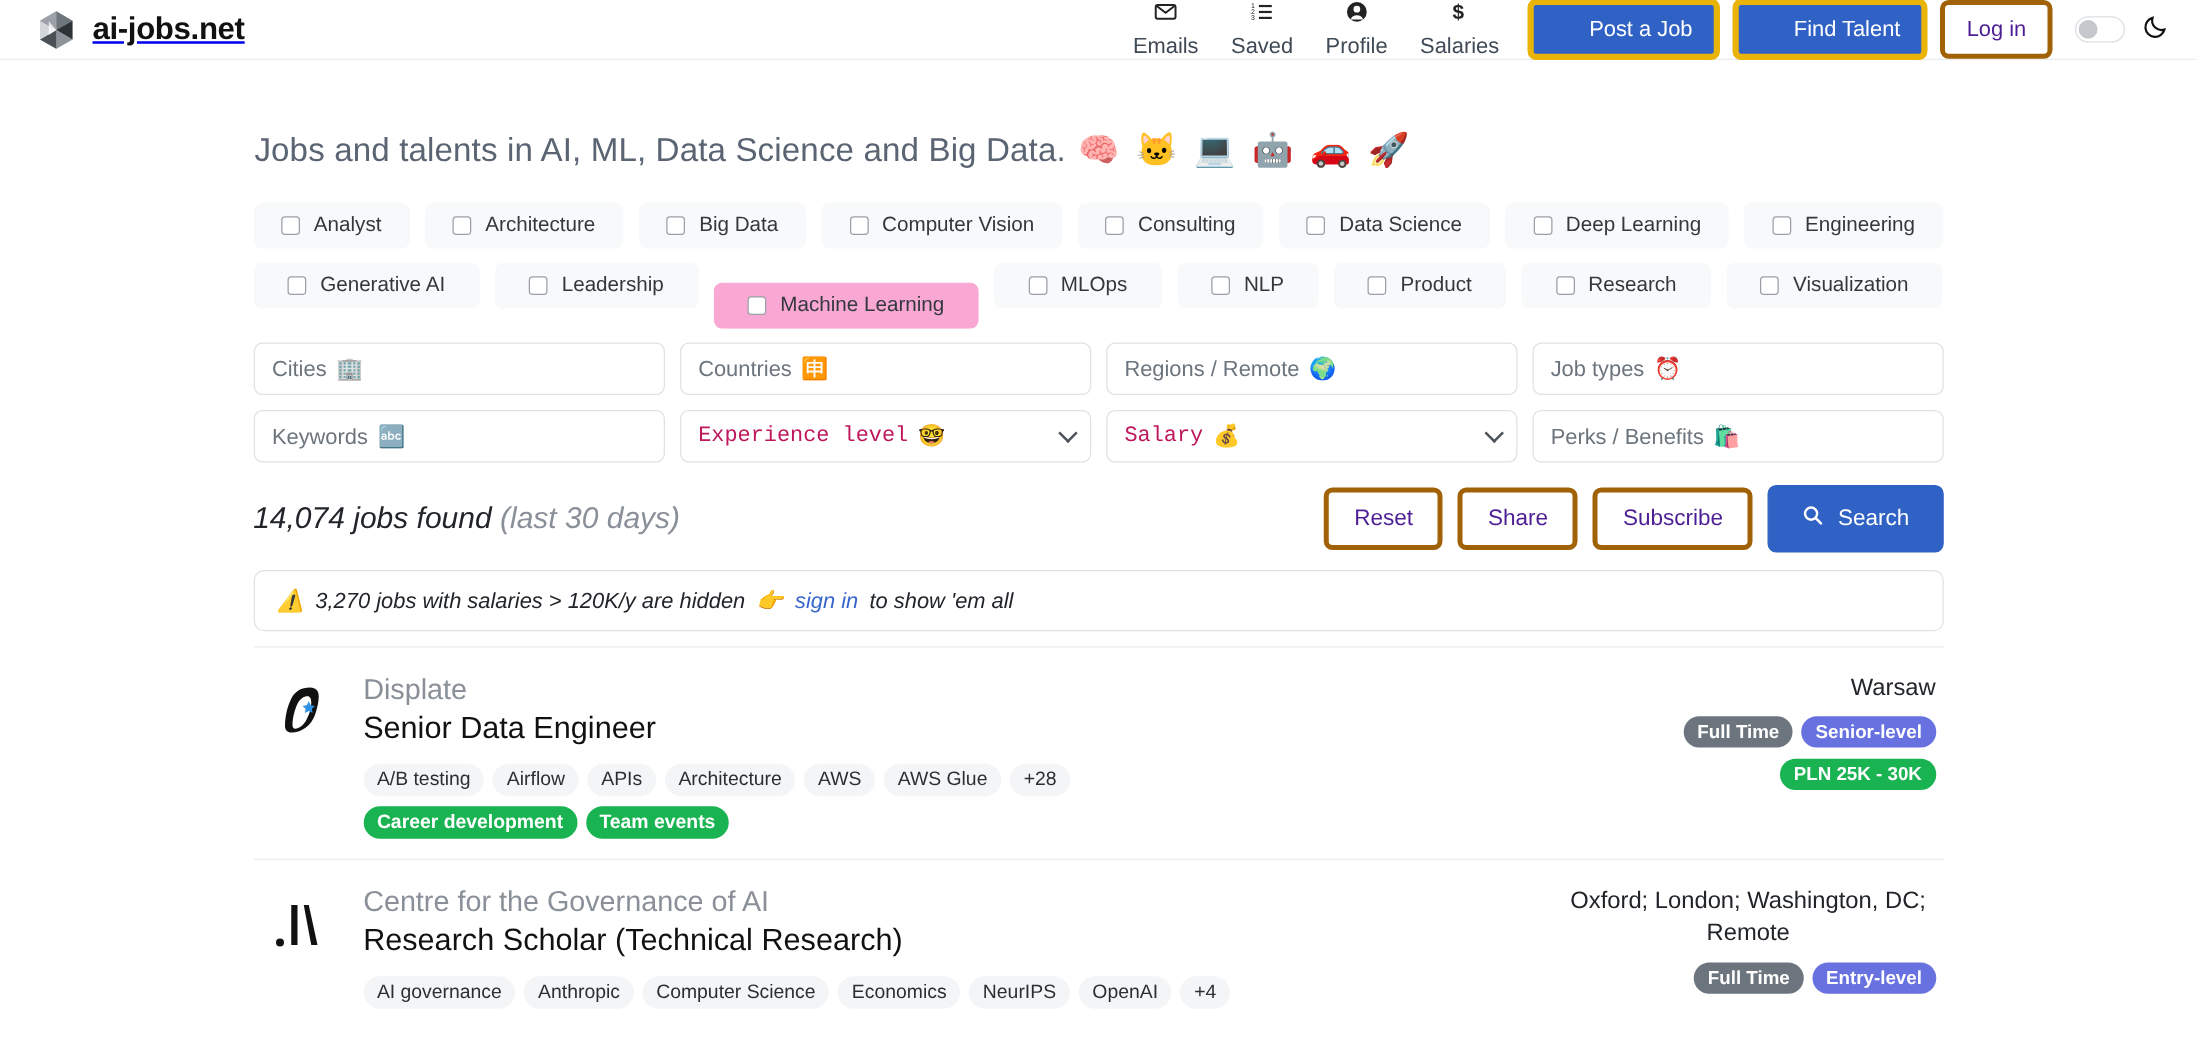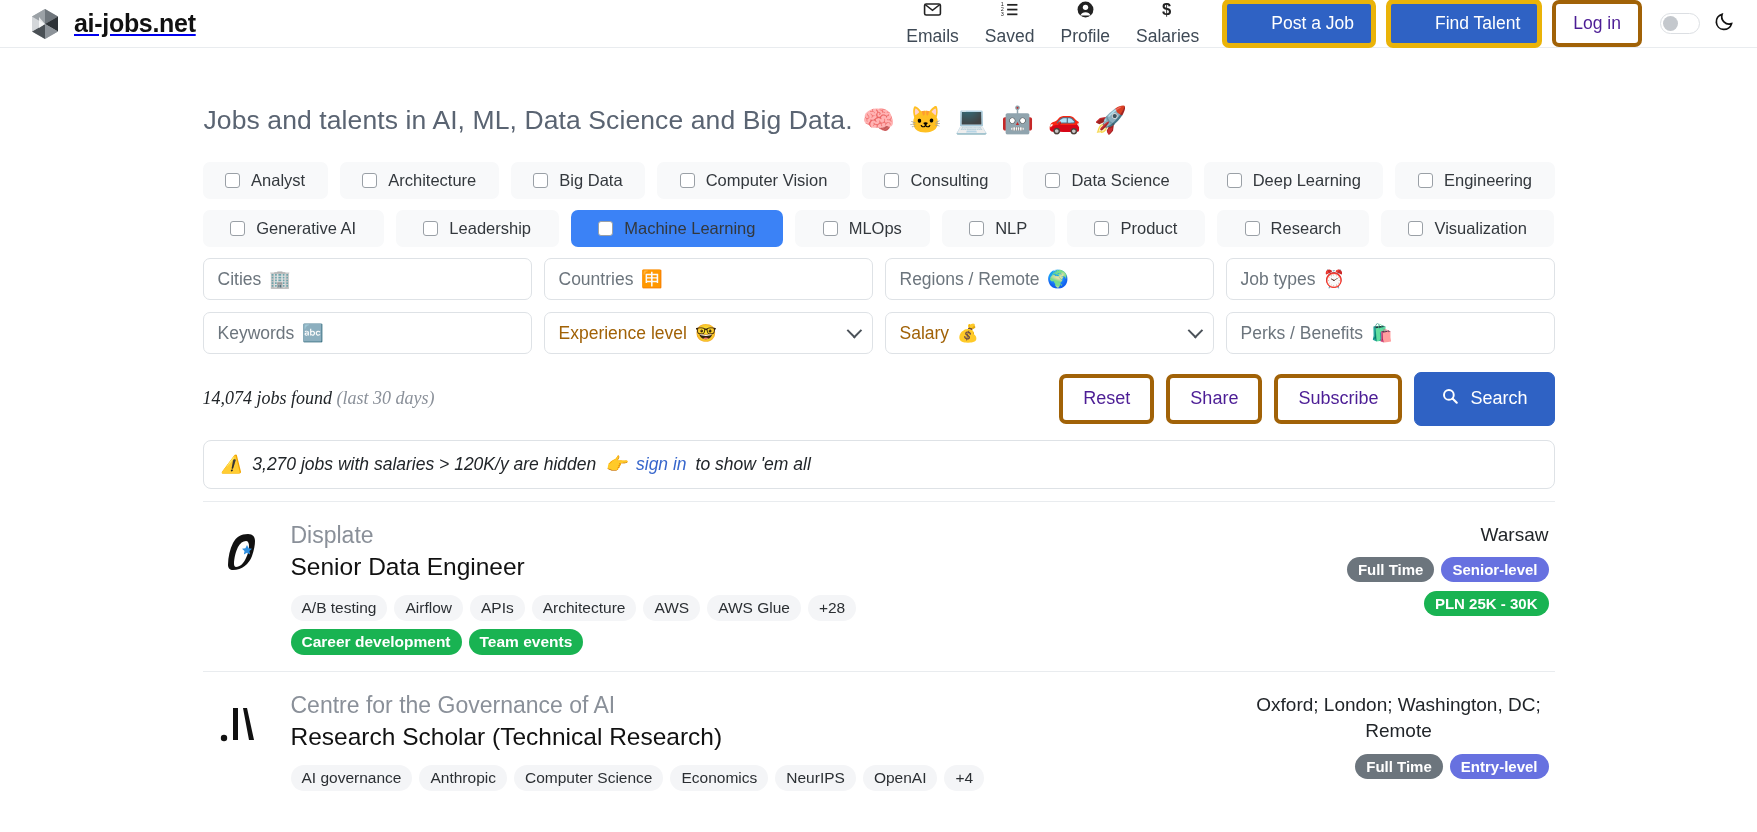--- a/index.html
+++ b/index.html
@@ -70,51 +70,51 @@
   
   .chips-row { display: flex; gap: 12px; margin-bottom: 11px; }
   .chip {
     flex: 1 1 auto;
     background: #f8f9fa; border-radius: 7px;
     display: flex; align-items: center; justify-content: center;
     gap: 11px; height: 37px; padding: 0 14px;
     font-size: 16.5px; color: #33383d; cursor: pointer;
     border: 1px solid transparent; white-space: nowrap;
   }
-  .chip.hovered { background: #3b82f6; }
+  .chip.hovered { background: #f9a8d4; margin-top: 16px; }
   .cbox {
     width: 15px; height: 15px; border: 1.5px solid #9aa0a6;
     border-radius: 3px; background: #fff; flex: none;
   }
 
   
   .fields-row { display: flex; gap: 12px; margin-bottom: 12px; }
   .field {
     flex: 1 1 0; height: 42px;
     border: 1px solid #dee2e6; border-radius: 7px;
     background: #fff; display: flex; align-items: center;
     padding: 0 14px; font-size: 17.5px; color: #6c757d;
     position: relative; cursor: text;
   }
   .field .ph { display: flex; align-items: center; gap: 8px; }
-  .field.select { cursor: pointer; color: #a16207; }
+  .field.select { cursor: pointer; color: #be185d; font-family: Liberation Mono, monospace; }
   .chevron {
     position: absolute; right: 16px; top: 50%;
     transform: translateY(-50%);
     width: 11px; height: 11px;
     border-right: 2px solid #4b5259; border-bottom: 2px solid #4b5259;
     transform-origin: center;
     rotate: 45deg; margin-top: -4px;
   }
 
   
   .results-bar {
     display: flex; align-items: center; margin: 18px 0 14px 0;
   }
-  .found { font-style: italic; font-size: 18px; color: #212529; font-family: Liberation Serif, serif; }
+  .found { font-style: italic; font-size: 24px; color: #212529; }
   .found .sub { color: #8a9099; }
   .actions { margin-left: auto; display: flex; gap: 12px; align-items: center; }
   .btn-lg { font-size: 18px; padding: 10px 20px; border-radius: 7px; }
   .btn-search {
     background: #2f62c4; color: #fff; border: 1px solid #2f62c4;
     display: flex; align-items: center; gap: 11px; padding: 14px 26px;
   }
 
   
   .alert {

